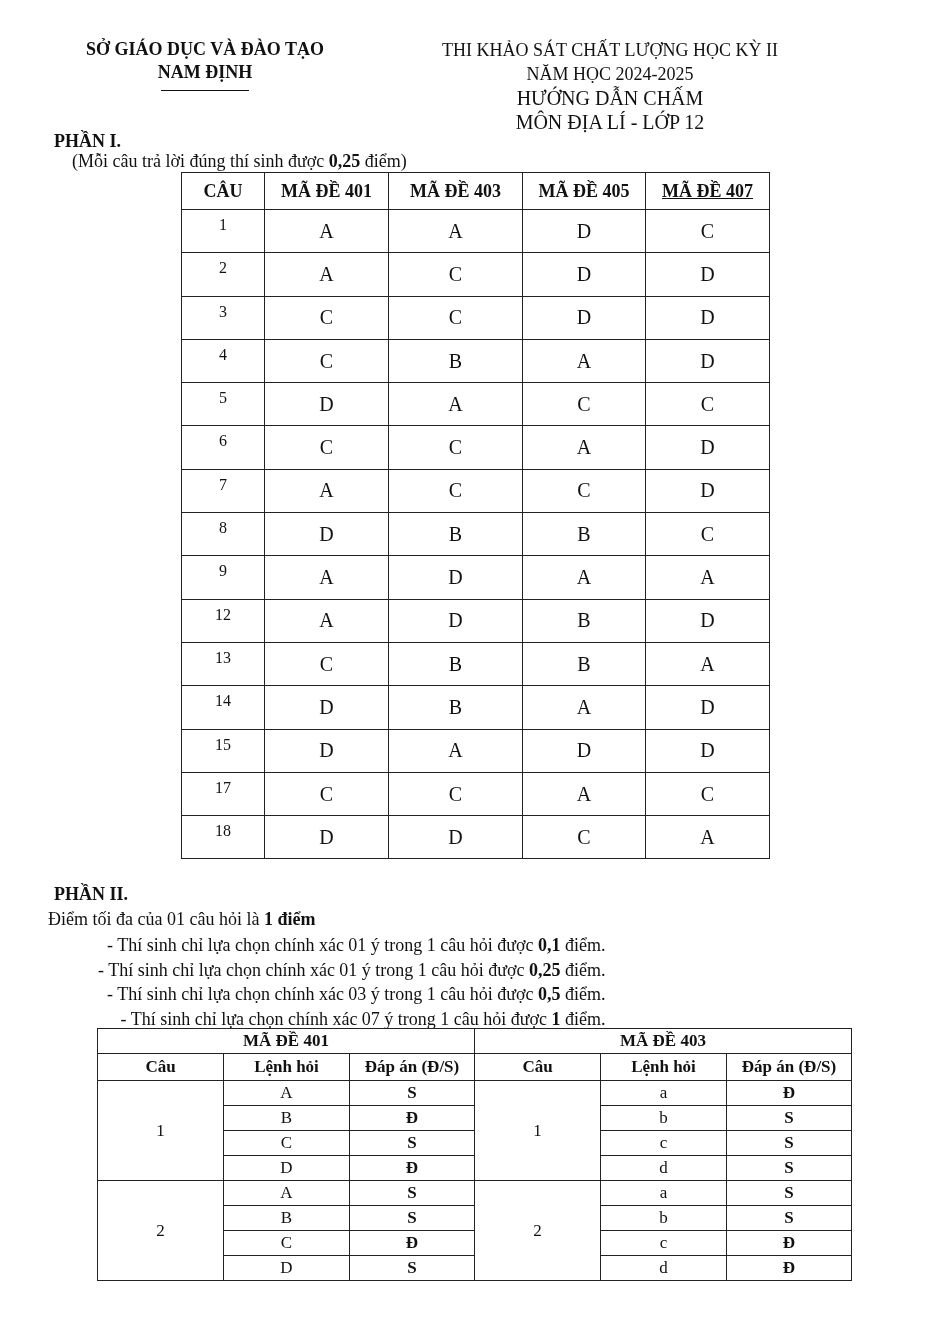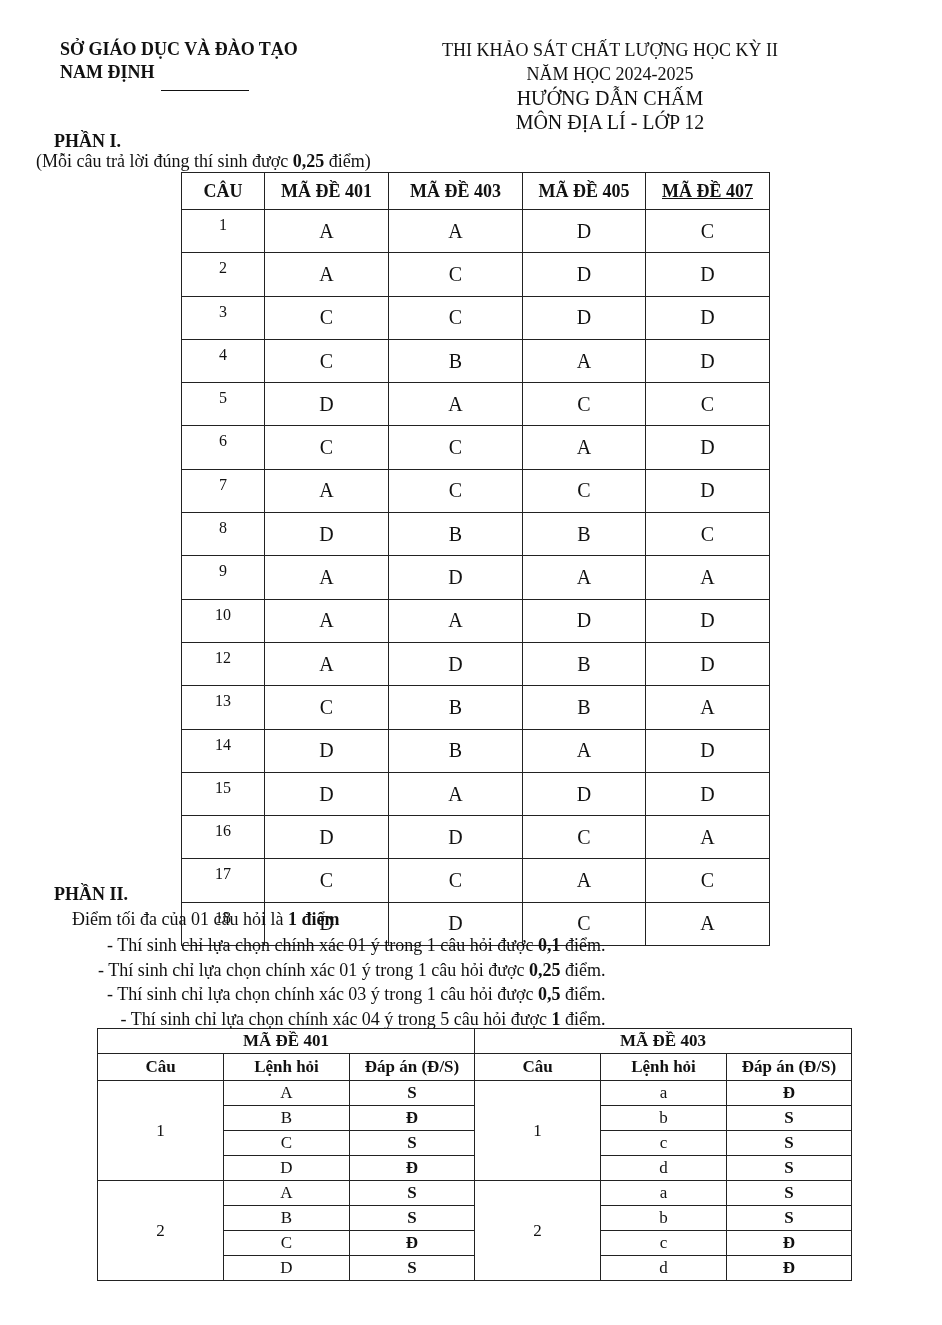--- a/index.html
+++ b/index.html
@@ -1,33 +1,33 @@
 <!DOCTYPE html>
 <html><head>
 <meta charset="utf-8">
 <style>
   html, body { margin:0; padding:0; background:#ffffff; }
   body { width:942px; height:1325px; position:relative; overflow:hidden;
          font-family:"Liberation Serif", serif; color:#111; }
   .abs { position:absolute;text-align:right; }
-  .hdr-left { left:60px; top:38px; width:290px; text-align:left; font-weight:bold; font-size:18px; line-height:23px; }
+  .hdr-left { left:60px; top:38px; width:290px; text-align:center; font-weight:bold; font-size:18px; line-height:23px; }
   .hdr-left .rule { width:88px; height:1px; background:#111; margin:6px auto 0; }
   .hdr-right { left:400px; top:38px; width:420px; text-align:center; font-size:18px; line-height:24px; }
   .hdr-right .b { font-weight:normal; font-size:20px; }
   .p1-title { left:54px; top:131px; font-weight:bold; font-size:18px; }
-  .p1-note { left:36px; top:151px; font-size:18px; }
+  .p1-note { left:72px; top:151px; font-size:18px; }
   table { border-collapse:collapse; }
   .t1 { position:absolute; left:181px; top:172px; }
   .t1 td, .t1 th { border:1px solid #222; text-align:center; padding:0; }
   .t1 th { height:36px; font-size:18px; font-weight:bold; }
   .t1 td { height:36.3px; font-size:20px; }
   .t1 td.q { font-size:16px; vertical-align:top; padding-top:6px; }
   .c0 { width:82px; } .c1 { width:123px; } .c2 { width:133px; } .c3 { width:122px; } .c4 { width:123px;text-decoration:underline; }
   .p2-title { left:54px; top:884px; font-weight:bold; font-size:18px; }
-  .p2-max { left:72px; top:909px; font-size:18px; }
+  .p2-max { left:48px; top:909px; font-size:18px; }
   .rules { left:98px; top:933px; font-size:18px; line-height:24.5px; }
   .t2 { position:absolute; left:97px; top:1028px; }
   .t2 td, .t2 th { border:1px solid #222; text-align:center; padding:0; font-size:17px; }
   .t2 th.code { height:24px; font-weight:bold; }
   .t2 th.col { height:26px; font-weight:bold; }
   .t2 td { height:24px; }
   .t2 td.ans { font-weight:bold; }
   .w-cau { width:125px; } .w-lh { width:125px; } .w-da { width:124px; }
 </style>
 </head>
@@ -117,27 +117,20 @@
         <td>C</td>
       </tr>
       <tr>
         <td class="q">9</td>
         <td>A</td>
         <td>D</td>
         <td>A</td>
         <td>A</td>
       </tr>
       <tr>
-        <td class="q">10</td>
-        <td>A</td>
-        <td>A</td>
-        <td>D</td>
-        <td>D</td>
-      </tr>
-      <tr>
         <td class="q">12</td>
         <td>A</td>
         <td>D</td>
         <td>B</td>
         <td>D</td>
       </tr>
       <tr>
         <td class="q">13</td>
         <td>C</td>
         <td>B</td>
@@ -150,27 +143,20 @@
         <td>B</td>
         <td>A</td>
         <td>D</td>
       </tr>
       <tr>
         <td class="q">15</td>
         <td>D</td>
         <td>A</td>
         <td>D</td>
         <td>D</td>
-      </tr>
-      <tr>
-        <td class="q">16</td>
-        <td>D</td>
-        <td>D</td>
-        <td>C</td>
-        <td>A</td>
       </tr>
       <tr>
         <td class="q">17</td>
         <td>C</td>
         <td>C</td>
         <td>A</td>
         <td>C</td>
       </tr>
       <tr>
         <td class="q">18</td>
@@ -182,21 +168,21 @@
     </tbody>
 </table>
 
 <div class="abs p2-title">PHẦN II.</div>
 <div class="abs p2-max"><span>Điểm tối đa của 01 câu hỏi là </span><b>1 điểm</b></div>
 
 <div class="abs rules">
   <div><span>- Thí sinh chỉ lựa chọn chính xác 01 ý trong 1 câu hỏi được </span><b>0,1</b><span> điểm.</span></div>
   <div><span>- Thí sinh chỉ lựa chọn chính xác 01 ý trong 1 câu hỏi được </span><b>0,25</b><span> điểm.</span></div>
   <div><span>- Thí sinh chỉ lựa chọn chính xác 03 ý trong 1 câu hỏi được </span><b>0,5</b><span> điểm.</span></div>
-  <div><span>- Thí sinh chỉ lựa chọn chính xác 04 ý trong 5 câu hỏi được </span><b>1</b><span> điểm.</span></div>
+  <div><span>- Thí sinh chỉ lựa chọn chính xác 07 ý trong 1 câu hỏi được </span><b>1</b><span> điểm.</span></div>
 </div>
 
 <table class="t2">
   <thead>
     <tr>
       <th class="code" colspan="3">MÃ ĐỀ 401</th>
       <th class="code" colspan="3">MÃ ĐỀ 403</th>
     </tr>
     <tr>
       <th class="col w-cau">Câu</th>

